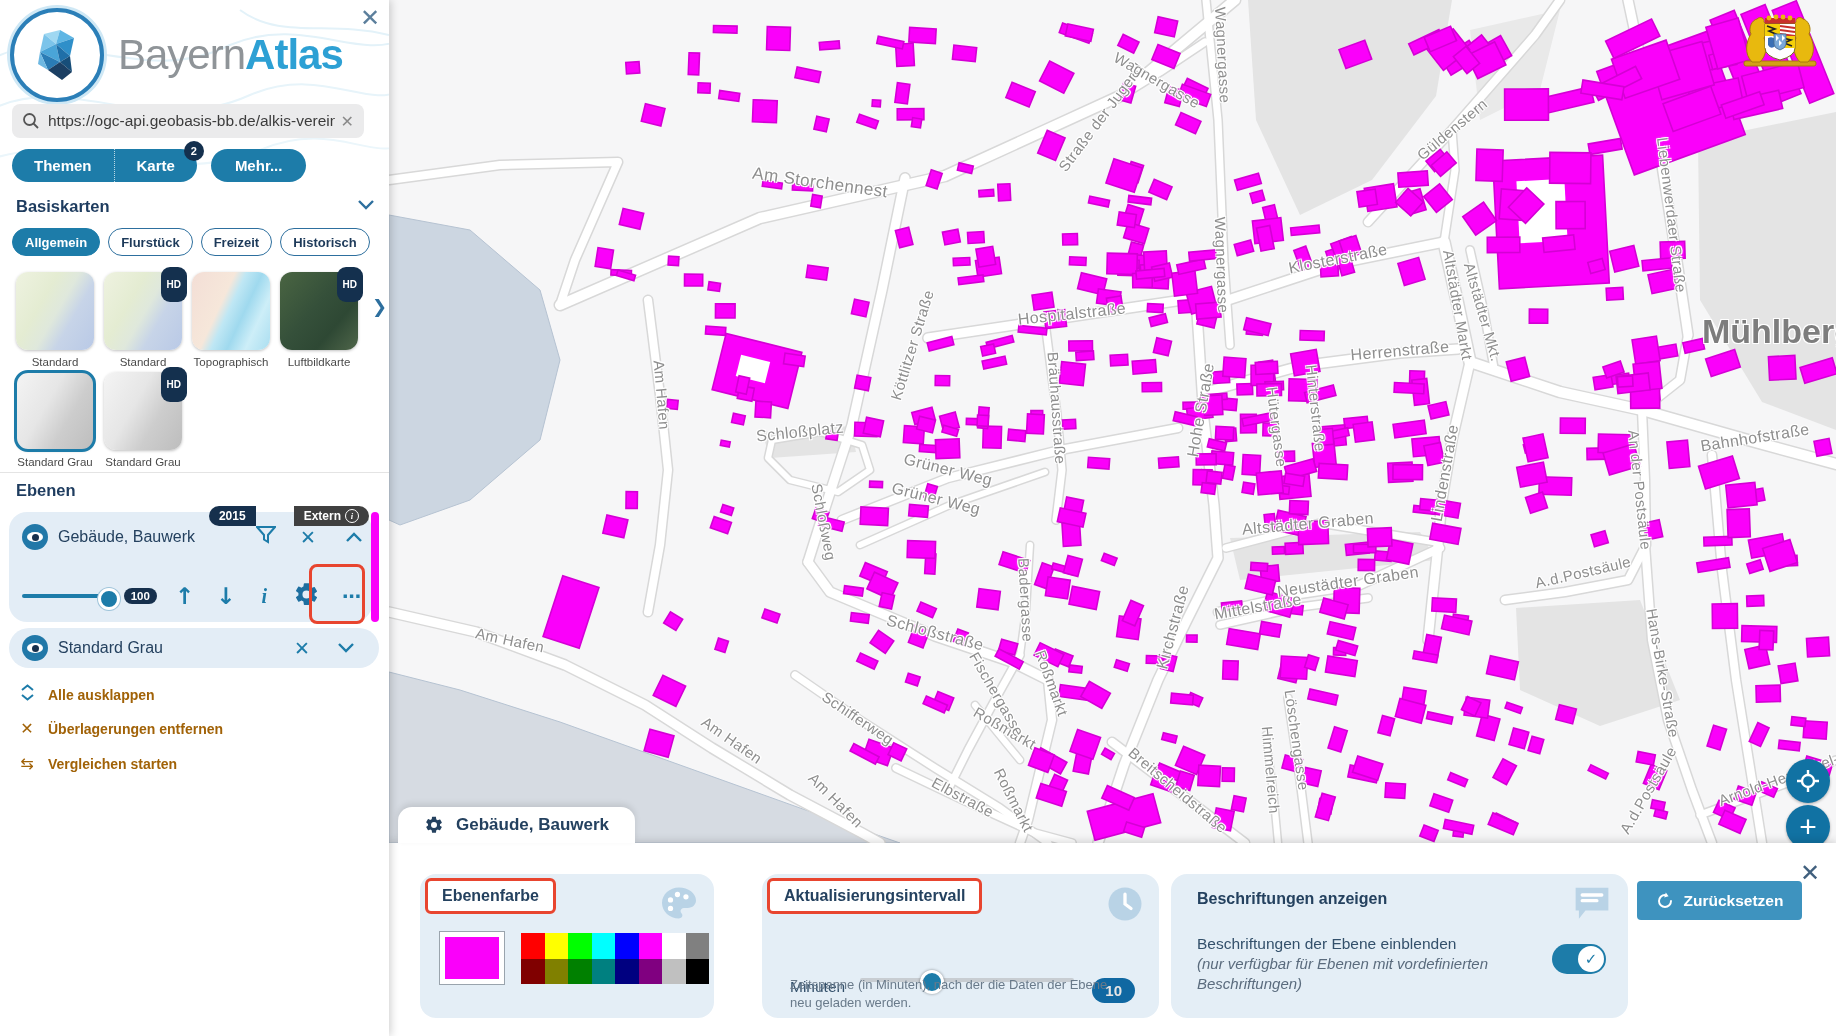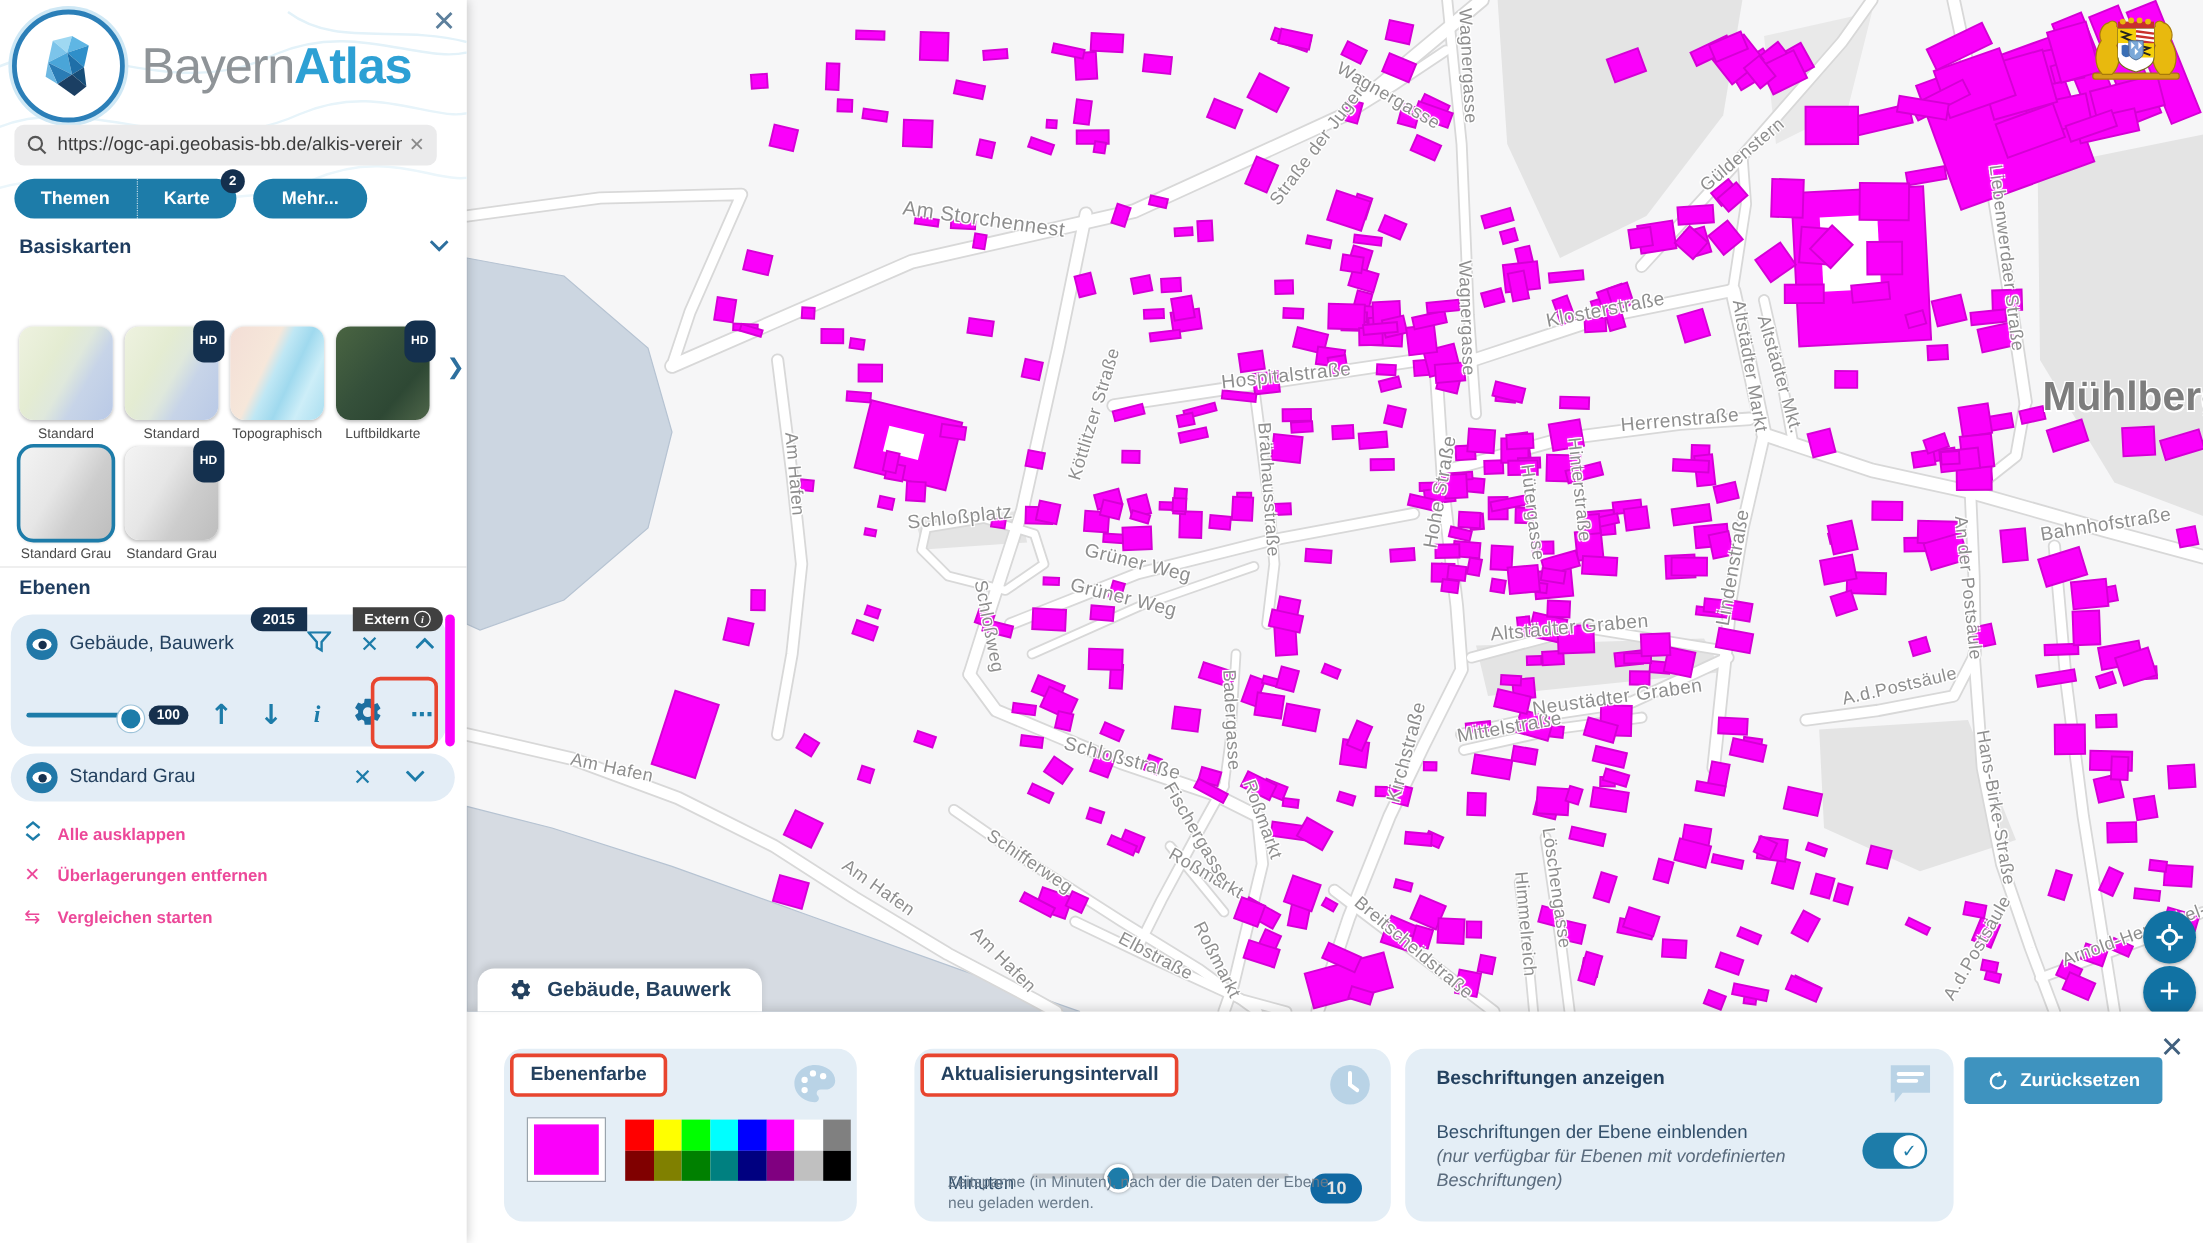--- a/index.html
+++ b/index.html
@@ -88,21 +88,21 @@
   .icon-btn{color:#1d7ca9;cursor:pointer;}
   #l1-row1{left:22px;top:524px;width:340px;}
   #l1-row2{left:22px;top:574px;width:340px;height:44px;}
   #l2-wrap{top:628px;height:40px;}
   .pill-num{background:#16304d;color:#fff;font-size:11.5px;font-weight:700;border-radius:9px;padding:2px 7px;}
   .arrow-glyph{font-size:23px;color:#1d7ca9;font-weight:700;font-family:"DejaVu Sans",sans-serif;cursor:pointer;}
   .info-i{font-family:"Liberation Serif",serif;font-style:italic;font-weight:700;font-size:20px;color:#1d7ca9;cursor:pointer;}
   #gear-highlight{position:absolute;left:287px;top:-10px;width:50px;height:54px;border:3.5px solid #e8452f;border-radius:8px;}
   .dots{color:#1d7ca9;font-size:19px;font-weight:700;letter-spacing:1px;cursor:pointer;}
 
-  .side-link{position:absolute;left:18px;display:flex;align-items:center;gap:12px;color:#ec4899;
+  .side-link{position:absolute;left:18px;display:flex;align-items:center;gap:12px;color:#a16207;
     font-size:14px;font-weight:700;cursor:pointer;}
   .side-link .lk-ic{width:18px;text-align:center;font-size:16px;font-weight:400;}
 
   
   #bottom-panel{position:absolute;left:389px;right:0;top:843px;bottom:0;background:#fff;z-index:9;
     box-shadow:0 -2px 8px rgba(0,0,0,.15);}
   #panel-tab{position:absolute;left:9px;top:-36px;height:36px;background:#fff;border-radius:14px 14px 0 0;
     box-shadow:0 -3px 6px rgba(0,0,0,.10);display:flex;align-items:center;padding:0 26px;gap:12px;}
   #panel-tab span{font-size:17px;font-weight:700;color:#24415f;white-space:nowrap;}
   #panel-close{position:absolute;left:1411px;top:16px;font-size:24px;color:#41607e;font-weight:300;cursor:pointer;}
@@ -848,20 +848,26 @@
       </div>
     </div>
     <div id="tab-mehr">Mehr...</div>
   </div>
 
   <div class="side-heading" style="top:197px;">Basiskarten</div>
   <svg id="bk-chevron" width="16" height="10" viewBox="0 0 16 10">
     <path d="M1,1 L8,8 L15,1" fill="none" stroke="#2d6f9e" stroke-width="2.4"></path>
   </svg>
 
+  <div class="chips-row">
+    <div class="chip active">Allgemein</div>
+    <div class="chip">Flurstück</div>
+    <div class="chip">Freizeit</div>
+    <div class="chip">Historisch</div>
+  </div>
 
   <div class="thumb st-standard" style="left:16px;top:272px;"></div>
   <div class="thumb st-standard" style="left:104px;top:272px;">
     <span class="hd-badge">HD</span>
     </div>
   <div class="thumb st-topo" style="left:192px;top:272px;"></div>
   <div class="thumb st-aerial" style="left:280px;top:272px;">
     <span class="hd-badge">HD</span>
     </div>
   <div class="thumb-label" style="left:12px;top:356px;">Standard</div>

